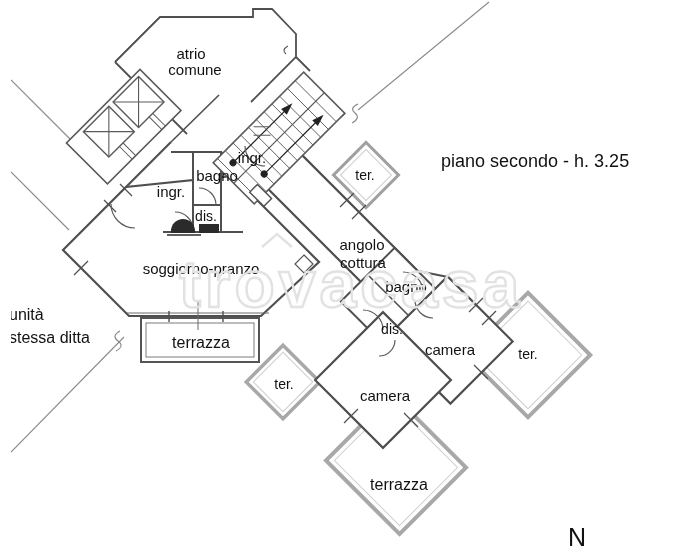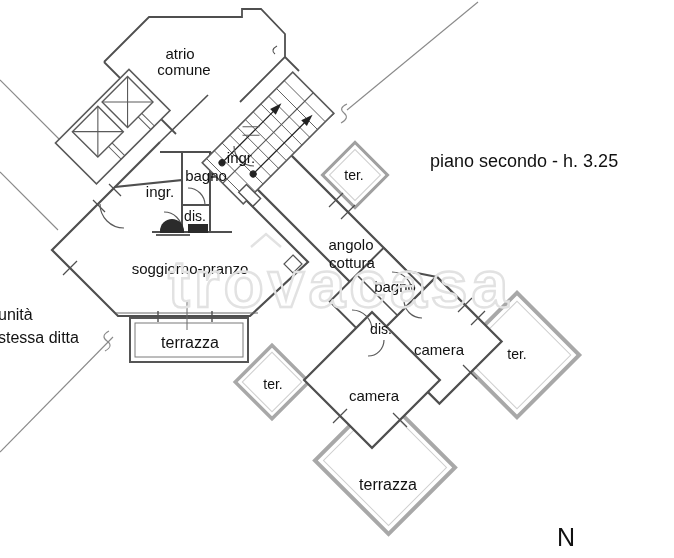--- a/index.html
+++ b/index.html
@@ -1,17 +1,17 @@
 <!DOCTYPE html>
 <html><head>
 <meta charset="utf-8">
 <style>
   html,body{margin:0;padding:0;background:#fff;}
   .page{width:642px;height:558px;position:relative;background:#fff;overflow:hidden;
-        font-family:"Liberation Sans", sans-serif;}
+        font-family:"Liberation Sans", sans-serif;padding-left:11px;}
   svg{display:block;}
   text{font-family:"Liberation Sans", sans-serif;fill:#111;}
   .room-label{font-size:15px;}
   .small-label{font-size:14px;}
   .big-label{font-size:16px;}
   .title-label{font-size:18px;}
   .north-label{font-size:25px;}
   .wm{font-size:66px;font-weight:bold;letter-spacing:4px;fill:none;}
 </style>
 </head>

